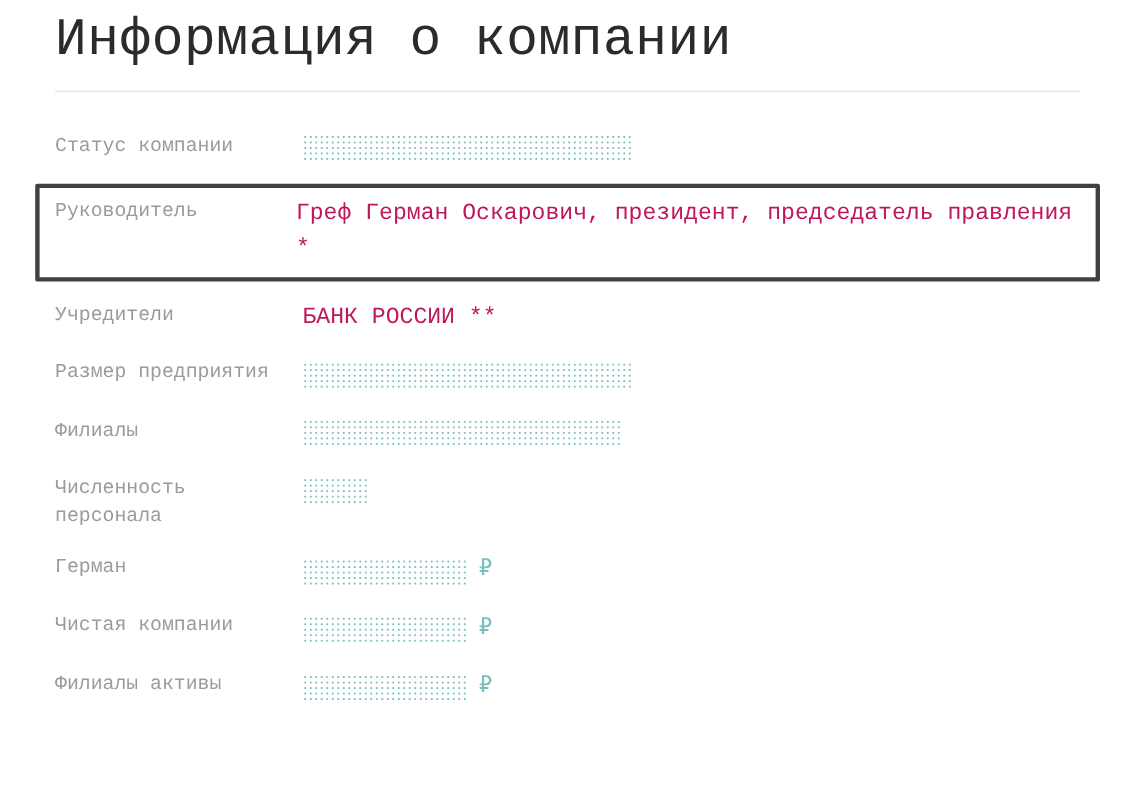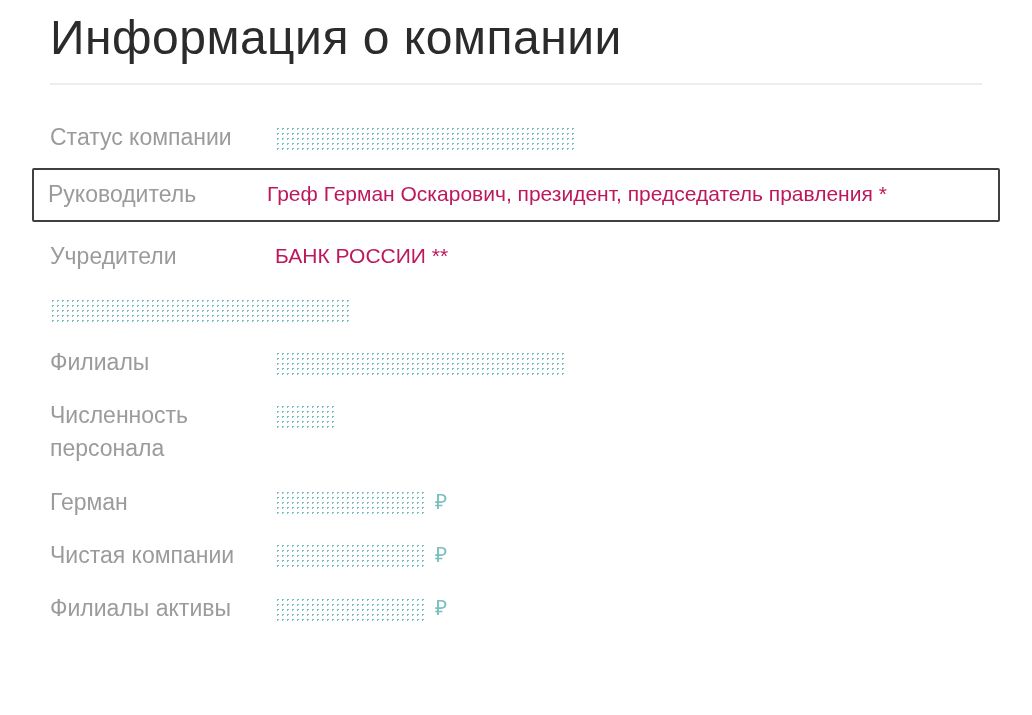--- a/index.html
+++ b/index.html
@@ -8,20 +8,21 @@
     background: #ffffff;
     font-family: "Segoe UI", "Helvetica Neue", Arial, sans-serif;
     color: #333;
   }
   .page {
     width: 1032px;
     height: 715px;
     box-sizing: border-box;
     padding: 10px 50px 0 50px;
     position: relative;
+    font-family: Liberation Mono, monospace;
   }
   h1.title {
     font-size: 48px;
     font-weight: 400;
     color: #2b2b2b;
     margin: 0 0 18px 0;
     letter-spacing: 0.5px;
   }
   .rule {
     border: none;
@@ -34,34 +35,34 @@
   }
   .row {
     display: flex;
     align-items: flex-start;
     padding: 10px 0 10px 0;
     position: relative;
   }
   .label {
     width: 225px;
     flex: 0 0 225px;
-    font-size: 23px;
+    font-size: 18px;
     color: #9b9b9b;
     line-height: 1.45;
   }
   .value {
     flex: 1 1 auto;
     font-size: 21px;
     line-height: 1.55;
   }
   .value.link {
     color: #be185d;
   }
   .redbox {
-    border: 2px solid #404040;
+    border: 4px solid #404040;
     border-radius: 2px;
     margin: 4px -18px 8px -18px;
     padding: 8px 14px 8px 14px;
   }
   .redbox .row {
     padding: 0;
   }
   .redbox .label {
     width: 219px;
     flex: 0 0 219px;
@@ -114,20 +115,21 @@
         <div class="value link">Греф Герман Оскарович, президент, председатель правления *</div>
       </div>
     </div>
 
     <div class="row">
       <div class="label">Учредители</div>
       <div class="value link">БАНК РОССИИ **</div>
     </div>
 
     <div class="row">
+      <div class="label">Размер предприятия</div>
       <div class="value">
         <span class="blur w300"></span>
       </div>
     </div>
 
     <div class="row">
       <div class="label">Филиалы</div>
       <div class="value">
         <span class="blur w290"></span>
       </div>

